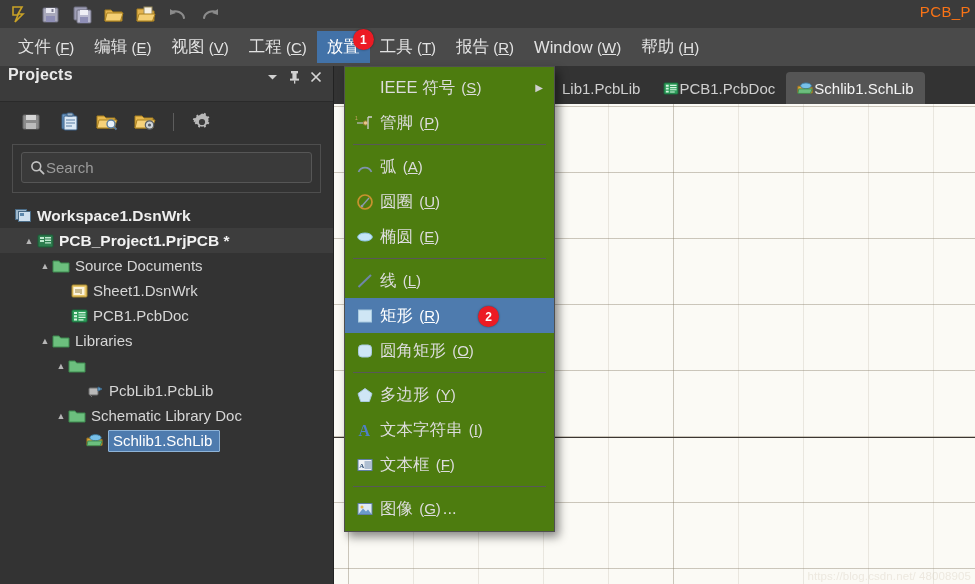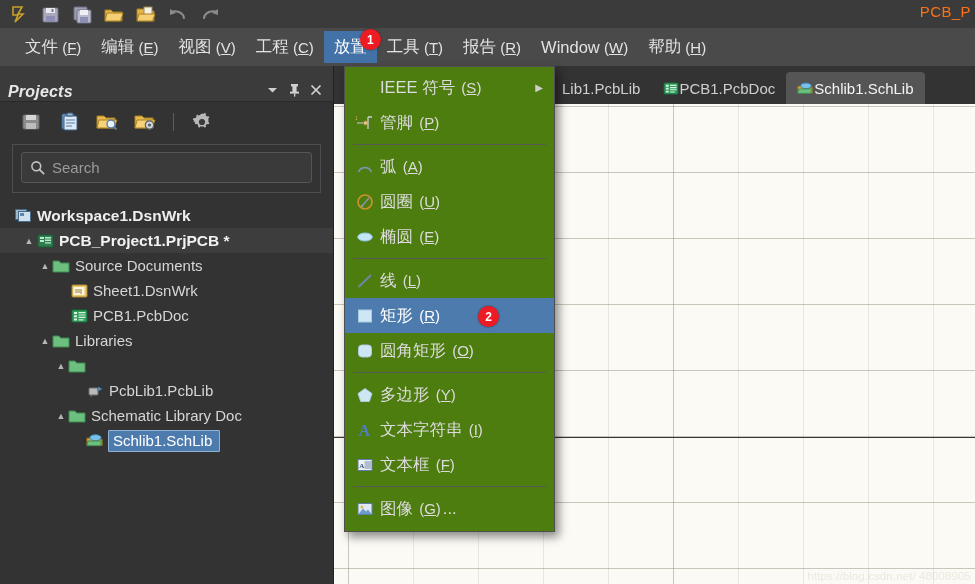--- a/index.html
+++ b/index.html
@@ -28,21 +28,21 @@
     color: #f97316; font-size: 15px; letter-spacing: .4px;
     white-space: nowrap;
     margin-left: 37px;
   }
 
   
   .menubar {
     position: absolute; left: 0; top: 28px; width: 975px; height: 38px;
     background: #4a4a4a;
     display: flex; align-items: center;
-    padding-left: 15px;
+    padding-left: 8px;
   }
   .menu-item {
     position: relative;
     height: 32px; padding: 0 10px;
     display: flex; align-items: center;
     color: #e2e2e2; font-size: 16.5px; white-space: nowrap;
   }
   .menu-item.active { background: #4272a8; color: #ffffff; }
   .menu-item u { text-decoration: underline; }
   .mnemonic { font-size: 15px; }
@@ -64,25 +64,24 @@
   .badge-2 { width: 21px; height: 21px; left: 133px; top: 8px; }
 
   
   .panel {
     position: absolute; left: 0; top: 66px; width: 334px; height: 518px;
     background: #333333;
     border-right: 1px solid #222;
   }
   .panel-header {
     height: 36px;
-    display: flex; align-items: flex-end;
+    display: flex; align-items: flex-start;
     padding: 0 6px 0 8px;
     background: #3b3b3b;
     border-bottom: 1px solid #2a2a2a;
-    font-style: italic;
   }
   .panel-title {
     flex: 1;
     color: #e9e9e9; font-size: 16px; font-weight: bold;
     letter-spacing: .2px;
   }
   .panel-hbtn {
     width: 22px; height: 22px;
     display: flex; align-items: center; justify-content: center;
     color: #cfcfcf; font-size: 13px;
@@ -101,21 +100,21 @@
     background: #333333;
     padding: 7px 8px 9px 8px;
   }
   .search-box {
     display: flex; align-items: center;
     height: 31px;
     background: #3a3a3a;
     border: 1px solid #565656;
     border-radius: 3px;
     padding: 0 8px;
-    gap: 7px;
+    gap: 1px;
   }
   .search-box input {
     flex: 1; background: transparent; border: none; outline: none;
     color: #cccccc; font-size: 15px;
     font-family: "Liberation Sans", sans-serif;
   }
   .search-box input::placeholder { color: #9b9b9b; }
 
   
   .tree { padding-top: 10px; position: relative; }

